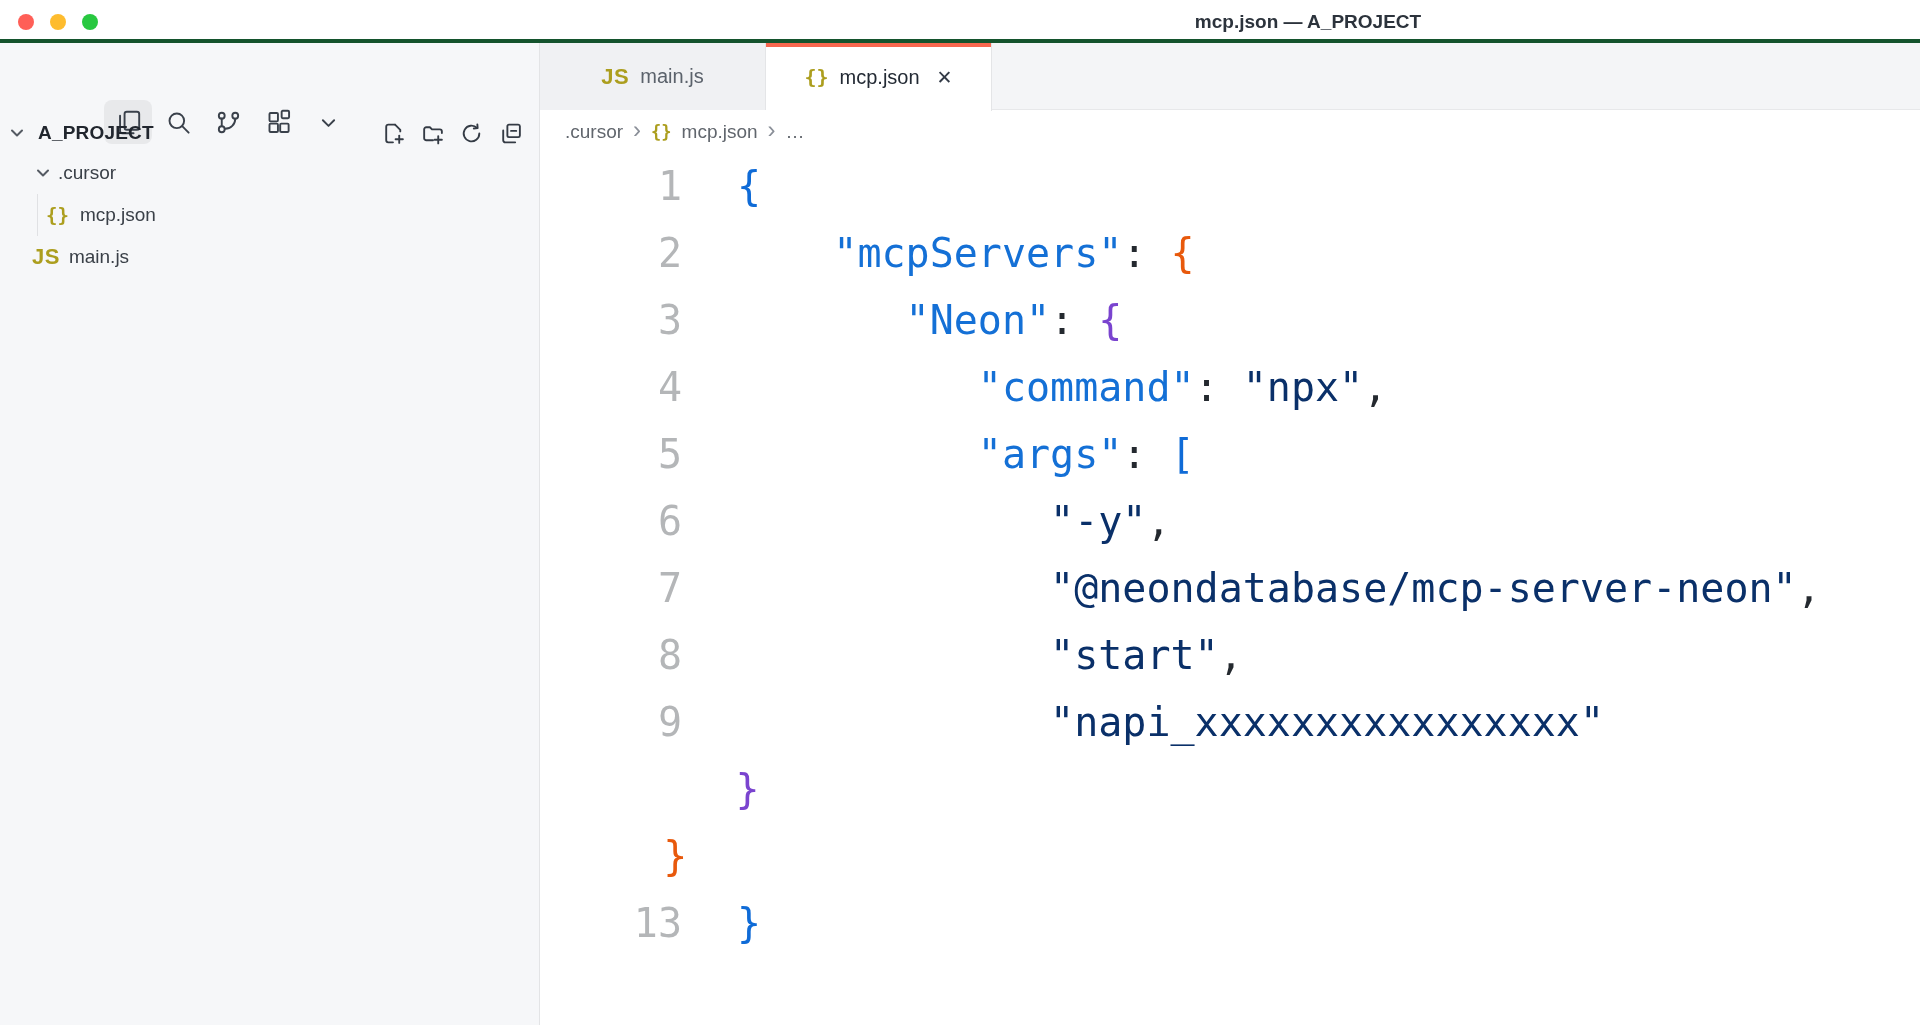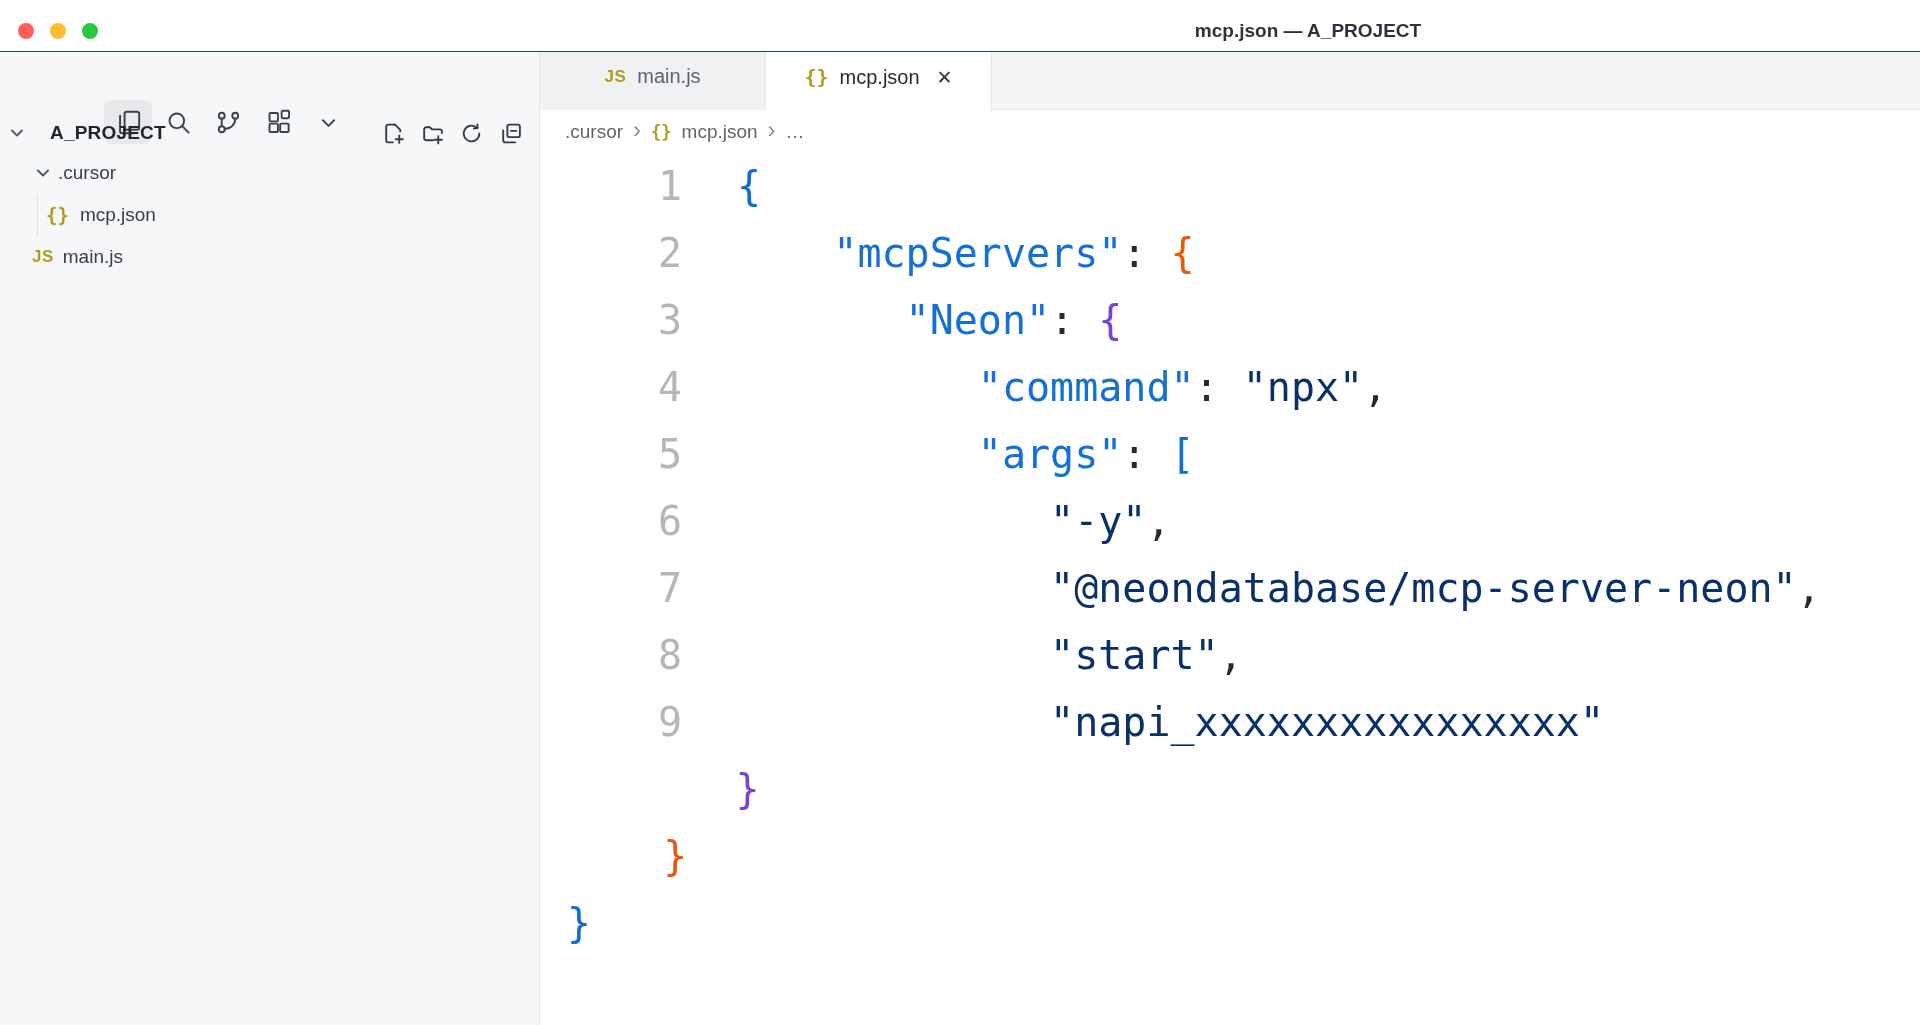--- a/index.html
+++ b/index.html
@@ -1,22 +1,22 @@
 <!DOCTYPE html>
 <html><head>
 <meta charset="utf-8">
 <style>
   * { margin:0; padding:0; box-sizing:border-box; }
   html,body { width:1920px; height:1025px; overflow:hidden; background:#ffffff;
     font-family:"Liberation Sans", sans-serif; }
   .window { position:relative; width:1920px; height:1025px; background:#ffffff; }
 
   
-  .titlebar { position:absolute; left:0; top:9px; width:1920px; height:43px;
-    background:#ffffff; border-bottom:1px solid #14532d; z-index:5; }
+  .titlebar { position:absolute; left:0; top:0; width:1920px; height:43px;
+    background:#ffffff; border-bottom:4px solid #14532d; z-index:5; }
   .traffic { position:absolute; top:14px; width:16px; height:16px; border-radius:50%; }
   .t-red    { left:18px; background:#ff5f57; }
   .t-yellow { left:50px; background:#febc2e; }
   .t-green  { left:82px; background:#28c840; }
   .win-title { position:absolute; left:1308px; top:0; height:43px; line-height:43px;
     transform:translateX(-50%); font-size:19px; font-weight:600; color:#2c333c; white-space:nowrap; }
 
   
   .sidebar { position:absolute; left:0; top:43px; width:540px; height:982px;
     background:#f6f7f9; border-right:1px solid #e3e4e6; }
@@ -24,39 +24,39 @@
   .act-btn { width:48px; height:44px; display:flex; align-items:center; justify-content:center;
     border-radius:8px; }
   .act-btn.selected { background:#e8e9eb; }
   .act-btn svg { width:27px; height:27px; stroke:#3a414b; fill:none;
     stroke-width:1.7; stroke-linecap:round; stroke-linejoin:round; }
 
   .explorer-header { position:absolute; left:0; top:69px; width:539px; height:42px;
     display:flex; align-items:center; padding-left:8px; }
   .explorer-header .chev { width:18px; height:18px; stroke:#555b64; fill:none;
     stroke-width:2; stroke-linecap:round; stroke-linejoin:round; }
-  .root-label { margin-left:24px; font-size:19px; font-weight:700; color:#21262e; letter-spacing:.2px; }
+  .root-label { margin-left:12px; font-size:19px; font-weight:700; color:#21262e; letter-spacing:.2px; }
   .explorer-actions { margin-left:auto; margin-right:16px; display:flex; gap:14px; }
   .explorer-actions svg { width:25px; height:25px; stroke:#343b45; fill:none;
     stroke-width:1.8; stroke-linecap:round; stroke-linejoin:round; }
 
   .tree { position:absolute; left:0; top:109px; width:539px; }
   .tree-row { height:42px; display:flex; align-items:center; font-size:19px; color:#3a4048; }
   .tree-row .chev { width:18px; height:18px; stroke:#555b64; fill:none;
     stroke-width:2; stroke-linecap:round; stroke-linejoin:round; flex:0 0 auto; }
   .row-cursor { padding-left:34px; }
   .row-cursor .lbl { margin-left:6px; }
   .row-mcp { padding-left:46px; position:relative; }
   .row-mcp .guide { position:absolute; left:37px; top:0; width:1px; height:42px; background:#e0e1e4; }
   .row-mcp .lbl { margin-left:11px; }
   .row-main { padding-left:32px; }
   .row-main .lbl { margin-left:9px; }
   .json-glyph { font-family:"DejaVu Sans Mono", monospace; font-weight:700; font-size:19px;
     color:#ac9e1e; flex:0 0 auto; }
-  .js-glyph { font-size:17px; font-weight:700; color:#ac9e1e; letter-spacing:.5px; flex:0 0 auto; }
+  .js-glyph { font-size:22px; font-weight:700; color:#ac9e1e; letter-spacing:.5px; flex:0 0 auto; }
 
   
   .main { position:absolute; left:540px; top:43px; width:1380px; height:982px; background:#ffffff; }
   .tabbar { position:absolute; left:0; top:0; width:1380px; height:67px;
     background:#f4f5f7; border-bottom:1px solid #e7e8ea; display:flex; }
   .tab { width:226px; height:67px; display:flex; align-items:center; justify-content:center;
     gap:11px; font-size:20px; }
   .tab-inactive { background:#f0f1f3; color:#5b626b; border-right:1px solid #e4e5e7; }
   .tab-active { position:relative; background:#ffffff; color:#232a34; height:68px; z-index:2;
     border-right:1px solid #e4e5e7; }
@@ -243,18 +243,19 @@
           <div class="gutter">9</div>
           <div class="line-text"><span class="tk-pln">             </span><span class="tk-str">"napi_xxxxxxxxxxxxxxxx"</span></div>
         </div>
         <div class="code-line">
           <div class="line-text"><span class="tk-pln">       </span><span class="tk-b3">}</span></div>
         </div>
         <div class="code-line">
           <div class="line-text"><span class="tk-pln">    </span><span class="tk-b2">}</span></div>
         </div>
         <div class="code-line">
+          <div class="gutter">13</div>
           <div class="line-text"><span class="tk-b1">}</span></div>
         </div>
       </div>
   </div>
 
 </div>
 
 </body></html>

